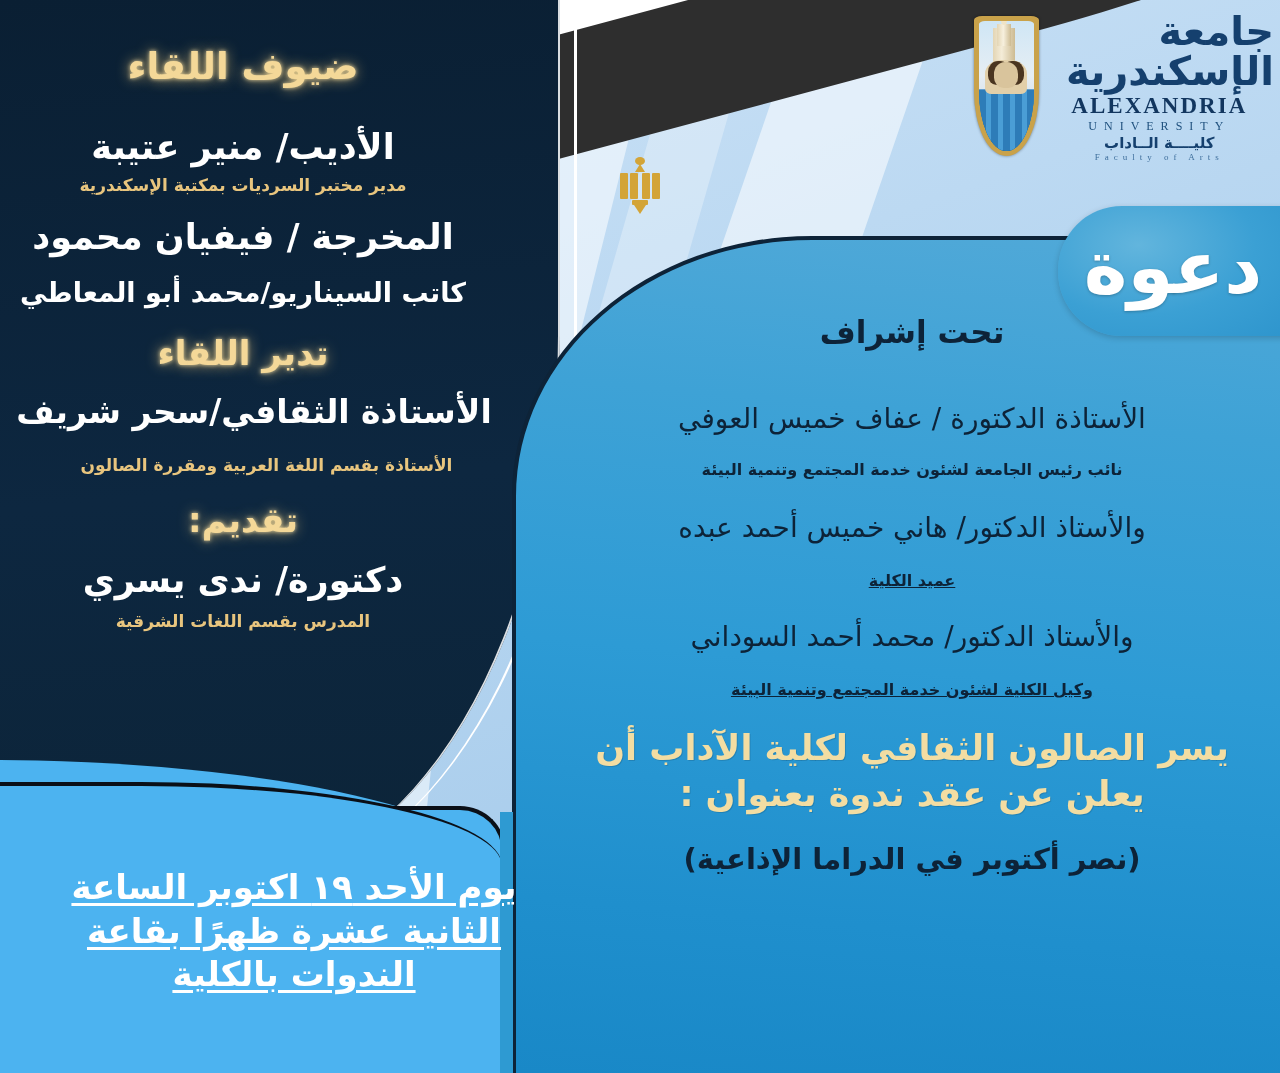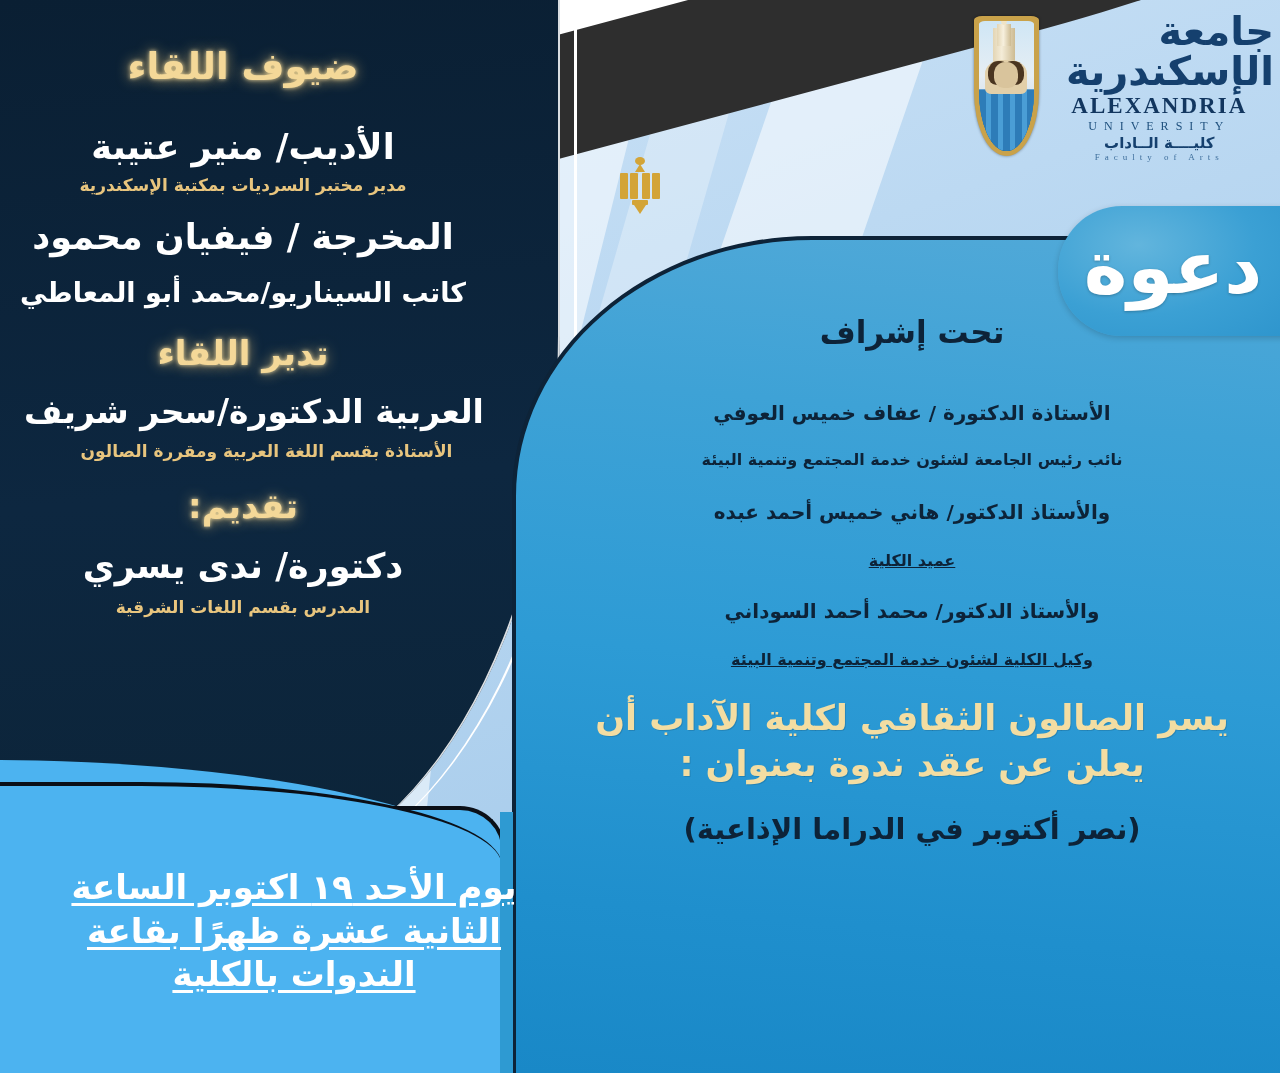--- a/index.html
+++ b/index.html
@@ -81,21 +81,21 @@
   .gold-sub{color:#e8c57e;font-size:17px;font-weight:bold;line-height:1.2;}
   .gold-sub.big{font-size:22px;}
 
   
   .bluepanel{position:absolute;left:512px;top:236px;width:790px;height:860px;
              background:linear-gradient(185deg,#51a9d8 0%,#3ea2d6 22%,#2d9bd5 50%,#1f8fcd 78%,#1887c6 100%);
              border:4px solid #0d2338;border-radius:300px 0 0 0/260px 0 0 0;}
   .blue-content{position:absolute;left:512px;top:236px;width:790px;height:860px;
                 padding:78px 30px 0 40px;box-sizing:border-box;text-align:center;}
   .navy-head{color:#0d2338;font-size:31px;font-weight:bold;line-height:1.2;}
-  .navy-name{color:#0d2338;font-size:20px;font-weight:bold;line-height:1.25;white-space:nowrap;}
+  .navy-name{color:#0d2338;font-size:28px;font-weight:normal;line-height:1.25;white-space:nowrap;}
   .navy-role{color:#0d2338;font-size:16px;font-weight:bold;line-height:1.25;}
   .navy-role.u{text-decoration:underline;}
   .cream-big{color:#f3dda2;font-size:35px;font-weight:bold;line-height:1.3;
              text-shadow:1px 1px 0 rgba(0,0,0,.12);}
   .navy-title{color:#0d2338;font-size:29px;font-weight:bold;line-height:1.3;}
 
   
   .dawa{position:absolute;right:-8px;top:206px;width:230px;height:130px;
         background:radial-gradient(ellipse at 35% 30%,#62b5dd 0%,#3ba0d4 55%,#2e95cd 100%);
         border-radius:64px 0 0 64px/64px 0 0 64px;
@@ -186,22 +186,22 @@
     <div style="height:22px"></div>
     <div class="white-name">المخرجة / فيفيان محمود</div>
 
     <div style="height:20px"></div>
     <div class="gold-sub big" style="color:#ffffff;font-size:27px;">كاتب السيناريو/محمد أبو المعاطي</div>
 
     <div style="height:24px"></div>
     <div class="gold-head sm">تدير اللقاء</div>
 
     <div style="height:20px"></div>
-    <div class="white-name wide" style="margin-right:-22px;">العربية الدكتورة/سحر شريف</div>
-    <div class="gold-sub" style="margin-top:10px;padding-left:47px;">الأستاذة بقسم اللغة العربية ومقررة الصالون</div>
+    <div class="white-name wide" style="margin-right:-22px;">الأستاذة الثقافي/سحر شريف</div>
+    <div class="gold-sub" style="margin-top:24px;padding-left:47px;">الأستاذة بقسم اللغة العربية ومقررة الصالون</div>
 
     <div style="height:26px"></div>
     <div class="gold-head sm">تقديم:</div>
 
     <div style="height:20px"></div>
     <div class="white-name">دكتورة/ ندى يسري</div>
     <div class="gold-sub" style="margin-top:10px;">المدرس بقسم اللغات الشرقية</div>
   </div>
 
   <div class="bluepanel"></div>

